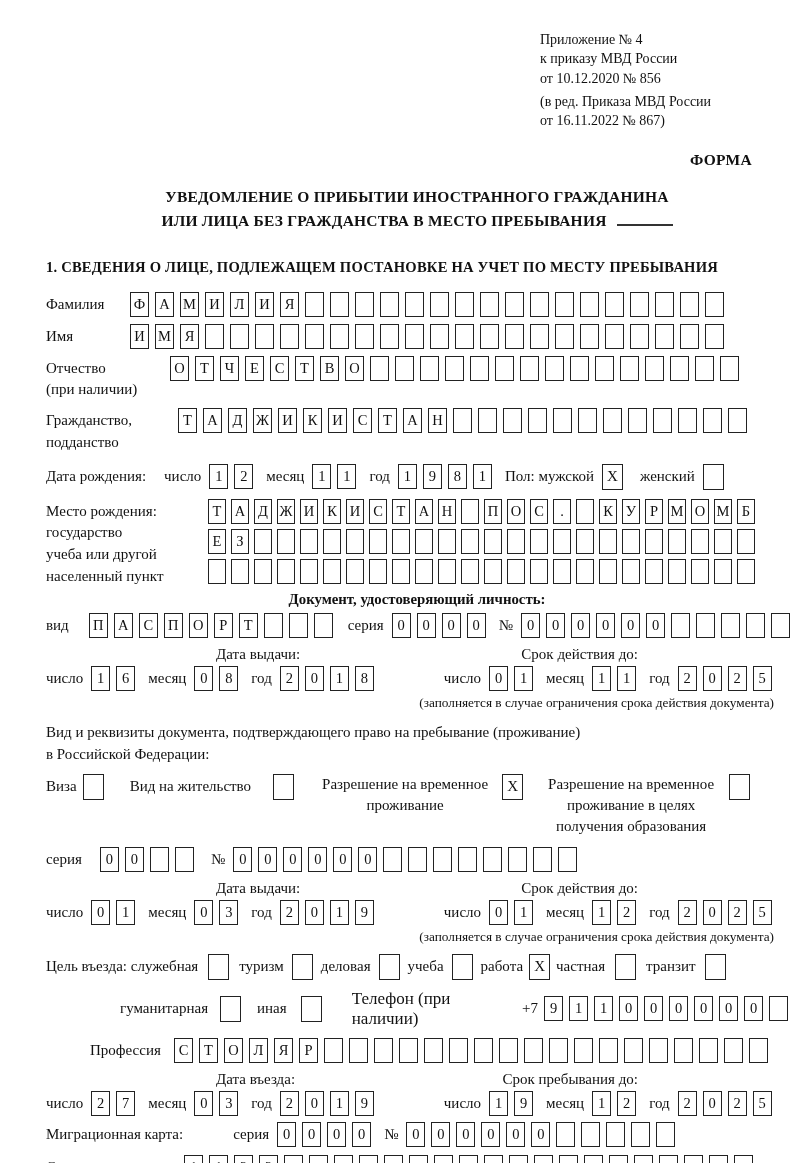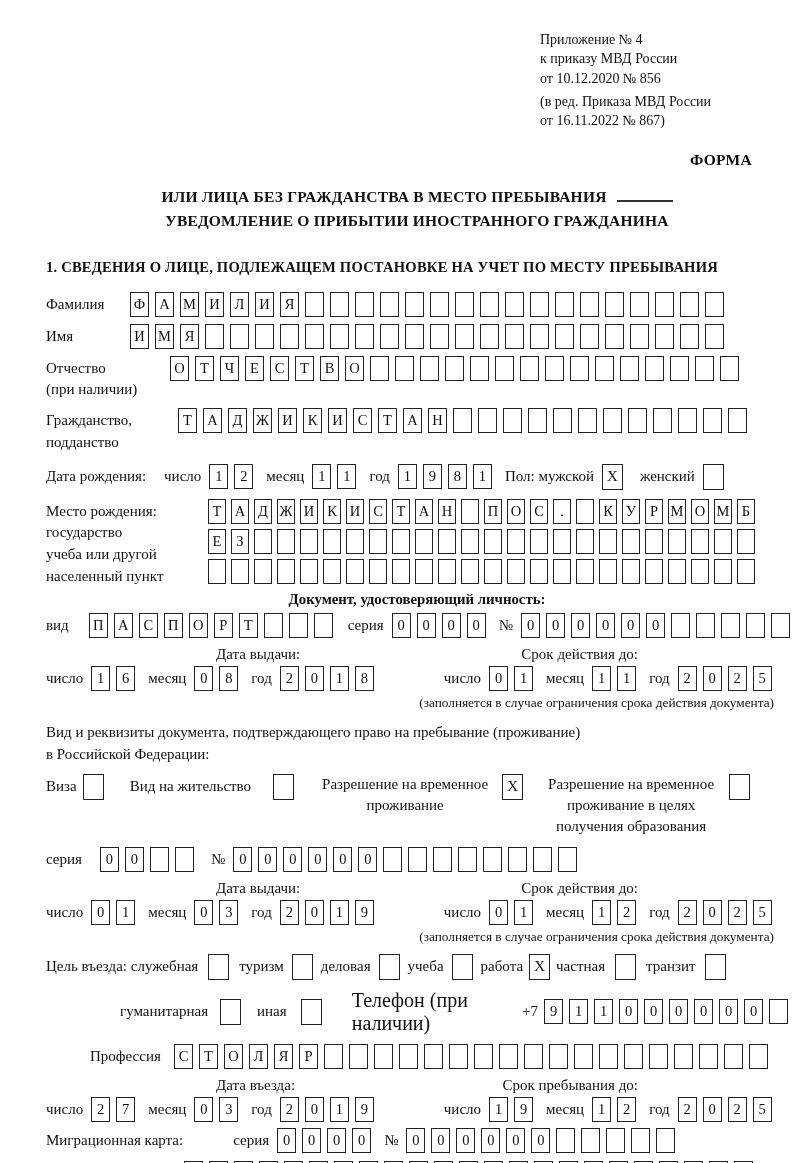--- a/index.html
+++ b/index.html
@@ -58,22 +58,22 @@
   <div class="hdr-block">
     <div>Приложение № 4</div>
     <div>к приказу МВД России</div>
     <div>от 10.12.2020 № 856</div>
     <div class="l4">(в ред. Приказа МВД России</div>
     <div>от 16.11.2022 № 867)</div>
   </div>
   <div class="forma">ФОРМА</div>
 
   <div class="doc-title">
+    <div>УВЕДОМЛЕНИЕ О ПРИБЫТИИ ИНОСТРАННОГО ГРАЖДАНИНА</div>
     <div><span>ИЛИ ЛИЦА БЕЗ ГРАЖДАНСТВА В МЕСТО ПРЕБЫВАНИЯ</span><span class="blank-underline"></span></div>
-    <div>УВЕДОМЛЕНИЕ О ПРИБЫТИИ ИНОСТРАННОГО ГРАЖДАНИНА</div>
   </div>
 
   <div class="sec-title">1. СВЕДЕНИЯ О ЛИЦЕ, ПОДЛЕЖАЩЕМ ПОСТАНОВКЕ НА УЧЕТ ПО МЕСТУ ПРЕБЫВАНИЯ</div>
 
   <div class="row" style="margin-top:16px;">
     <div class="lbl" style="width:84px;">Фамилия</div>
     <div class="cells">
         <div class="cell">Ф</div>
         <div class="cell">А</div>
         <div class="cell">М</div>
@@ -512,21 +512,21 @@
     <span class="chk" style="margin-left:10px;"></span>
     <span style="font-size:15px; margin-left:10px;">транзит</span>
     <span class="chk" style="margin-left:10px;"></span>
   </div>
 
   <div class="chkrow" style="align-items:center; margin-top:9px;">
     <span style="font-size:15px; margin-left:74px;">гуманитарная</span>
     <span class="chk" style="margin-left:12px;"></span>
     <span style="font-size:15px; margin-left:16px;">иная</span>
     <span class="chk" style="margin-left:14px;"></span>
-    <span style="font-size:20px; margin-left:30px;">Телефон (при наличии)</span>
+    <span style="font-size:17px; margin-left:30px;">Телефон (при наличии)</span>
     <span style="font-size:15px; margin-left:28px;">+7</span>
     <span class="cells" style="margin-left:6px;">
         <div class="cell">9</div>
         <div class="cell">1</div>
         <div class="cell">1</div>
         <div class="cell">0</div>
         <div class="cell">0</div>
         <div class="cell">0</div>
         <div class="cell">0</div>
         <div class="cell">0</div>

